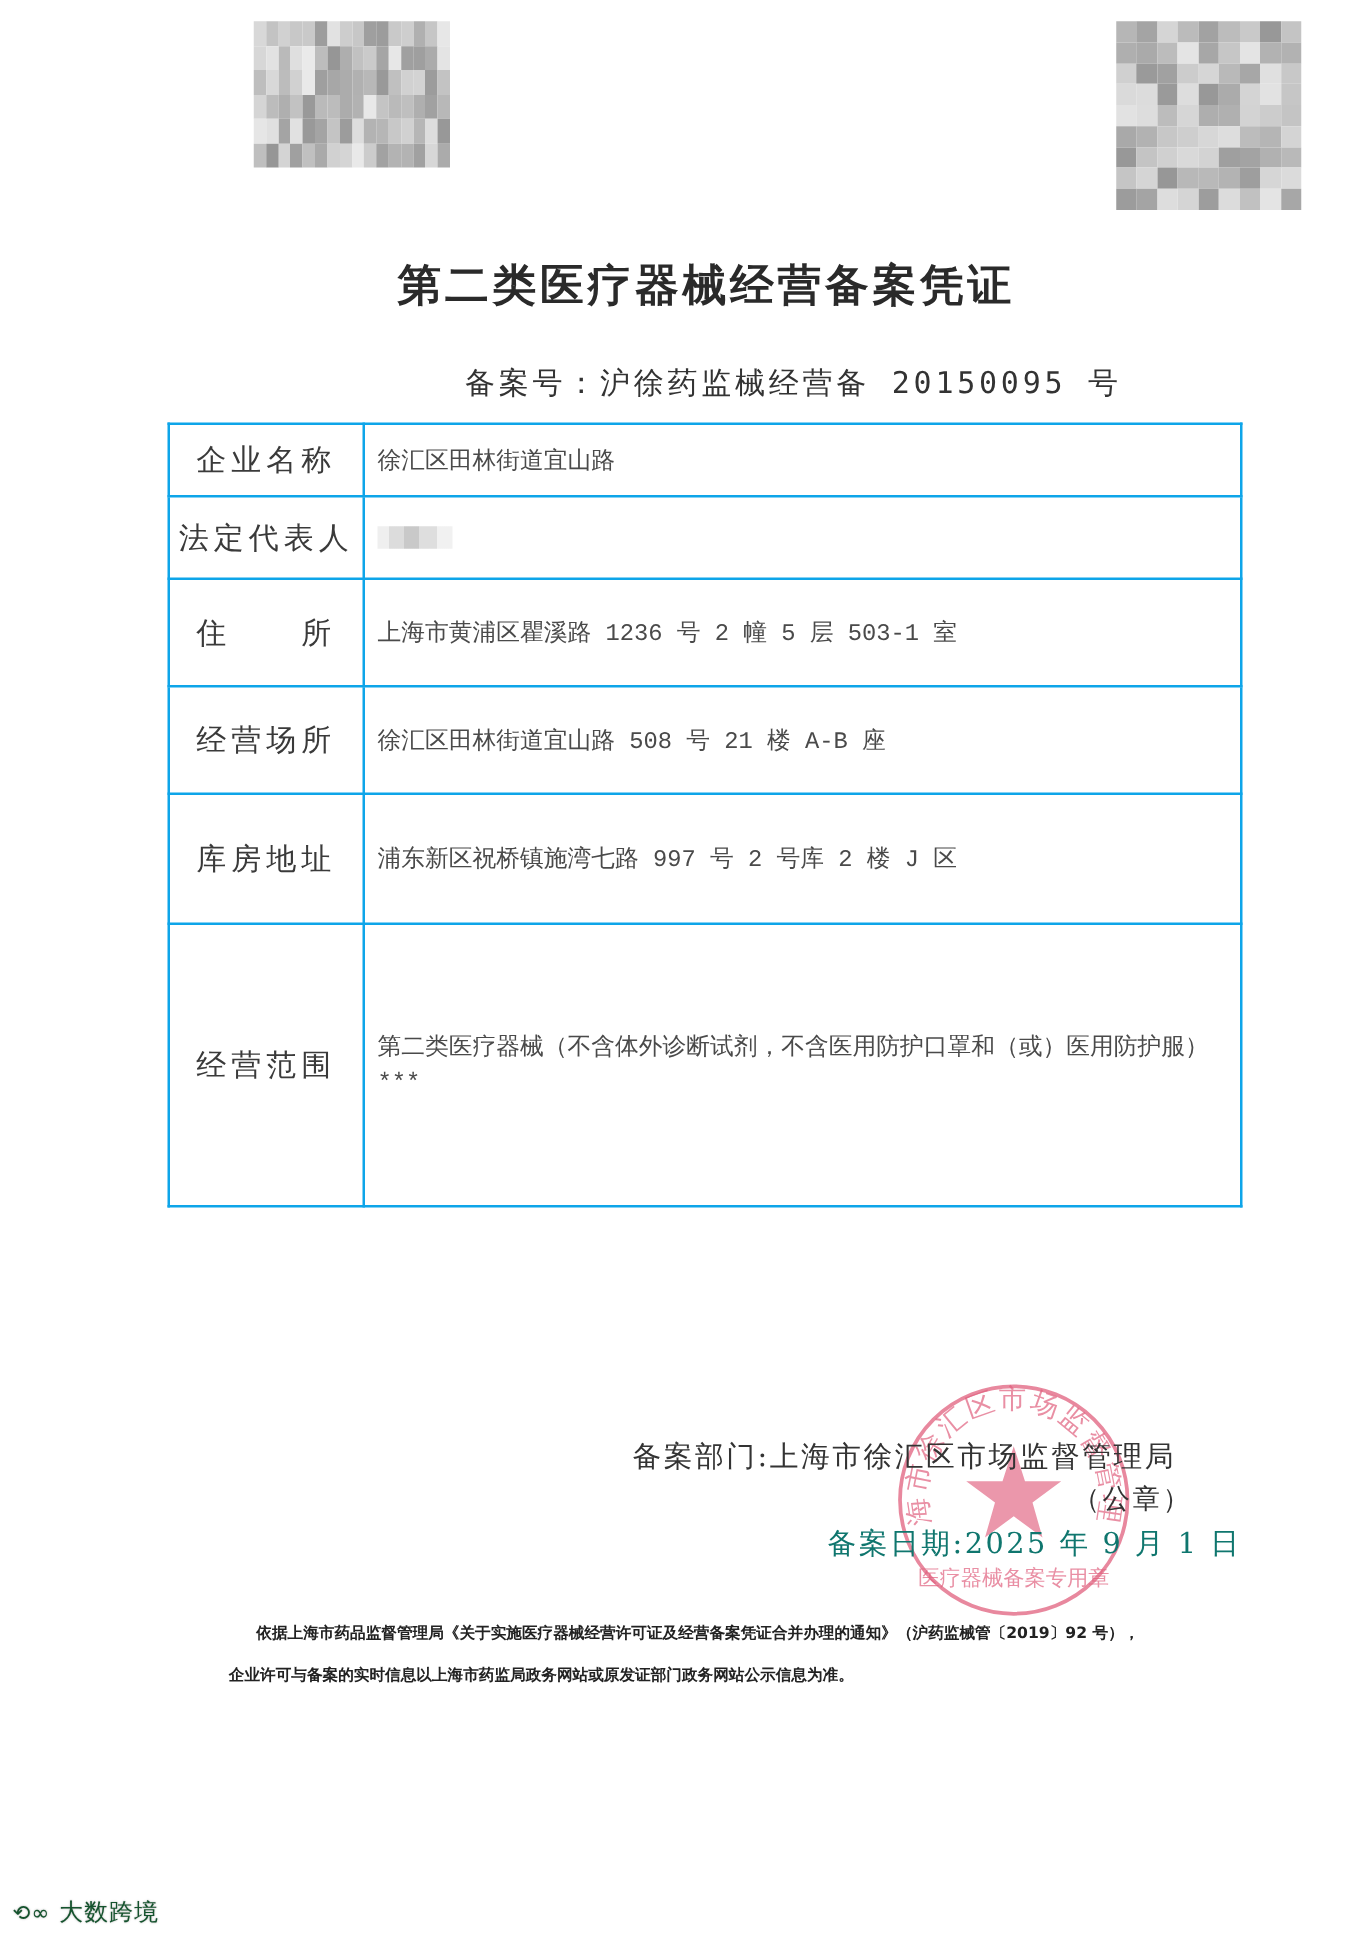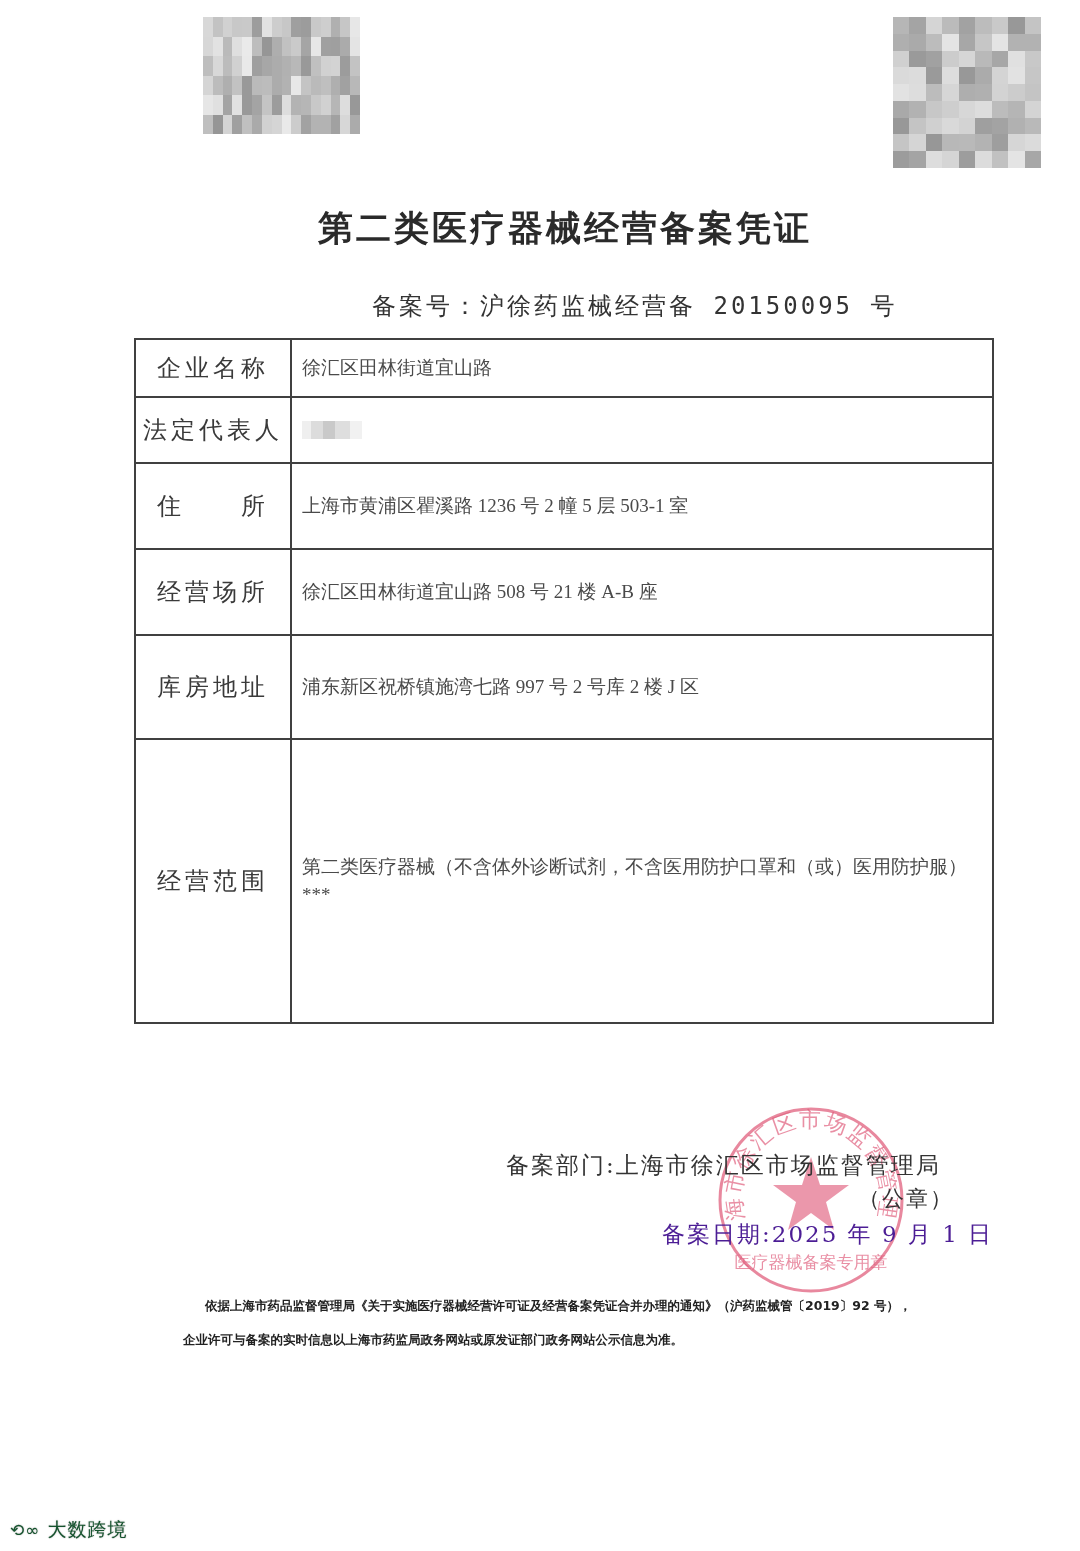--- a/index.html
+++ b/index.html
@@ -24,37 +24,38 @@
       left: 372px; top: 290px;
       font-family: "DejaVu Sans Mono", monospace;
       font-size: 24px; letter-spacing: 3px; color: #333;
     }
 
     table.cert {
       position: absolute; left: 134px; top: 338px; width: 860px;
       border-collapse: collapse; table-layout: fixed;
     }
     table.cert td {
-      border: 2px solid #404040; padding: 0;
+      border: 2px solid #0ea5e9; padding: 0;
       vertical-align: middle;
+      font-family: Liberation Mono, monospace;
     }
     td.lbl {
       width: 154px; text-align: center;
       font-family: "DejaVu Serif", serif; font-size: 24px; letter-spacing: 4px;
       color: #3a3a3a;
     }
     td.val {
       padding-left: 10px !important;
       font-family: "Liberation Serif", serif; font-size: 19px; color: #4a4a4a;
     }
     .scope-text { line-height: 28px; padding-right: 6px; }
 
     .dept { left: 506px; top: 1150px; font-family: "DejaVu Serif", serif; font-size: 23px; letter-spacing: 2px; color: #333; }
     .seal-note { left: 858px; top: 1184px; font-family: "DejaVu Serif", serif; font-size: 22px; letter-spacing: 2px; color: #333; }
-    .date { left: 662px; top: 1219px; font-family: "DejaVu Serif", serif; font-size: 23px; letter-spacing: 2px; color: #4c1d95; }
+    .date { left: 662px; top: 1219px; font-family: "DejaVu Serif", serif; font-size: 23px; letter-spacing: 2px; color: #0f766e; }
 
     .stamp {
       left: 716px; top: 1105px; width: 190px; height: 190px;
       pointer-events: none;
     }
 
     .footnote {
       font-family: "DejaVu Sans", sans-serif; font-weight: bold; font-size: 12.5px; color: #222;
     }
     .fn1 { left: 205px; top: 1298px; }
@@ -268,21 +269,21 @@
     <td class="val">上海市黄浦区瞿溪路 1236 号 2 幢 5 层 503-1 室</td>
   </tr>
   <tr style="height:86px">
     <td class="lbl">经营场所</td>
     <td class="val">徐汇区田林街道宜山路 508 号 21 楼 A-B 座</td>
   </tr>
   <tr style="height:104px">
     <td class="lbl">库房地址</td>
     <td class="val">浦东新区祝桥镇施湾七路 997 号 2 号库 2 楼 J 区</td>
   </tr>
-  <tr style="height:284px">
+  <tr style="height:226px">
     <td class="lbl">经营范围</td>
     <td class="val">
       <div class="scope-text">第二类医疗器械（不含体外诊断试剂，不含医用防护口罩和（或）医用防护服）</div>
       <div class="scope-text">***</div>
     </td>
   </tr>
 </tbody>
   </table>
 
 <svg class="abs stamp" viewBox="0 0 190 190">

